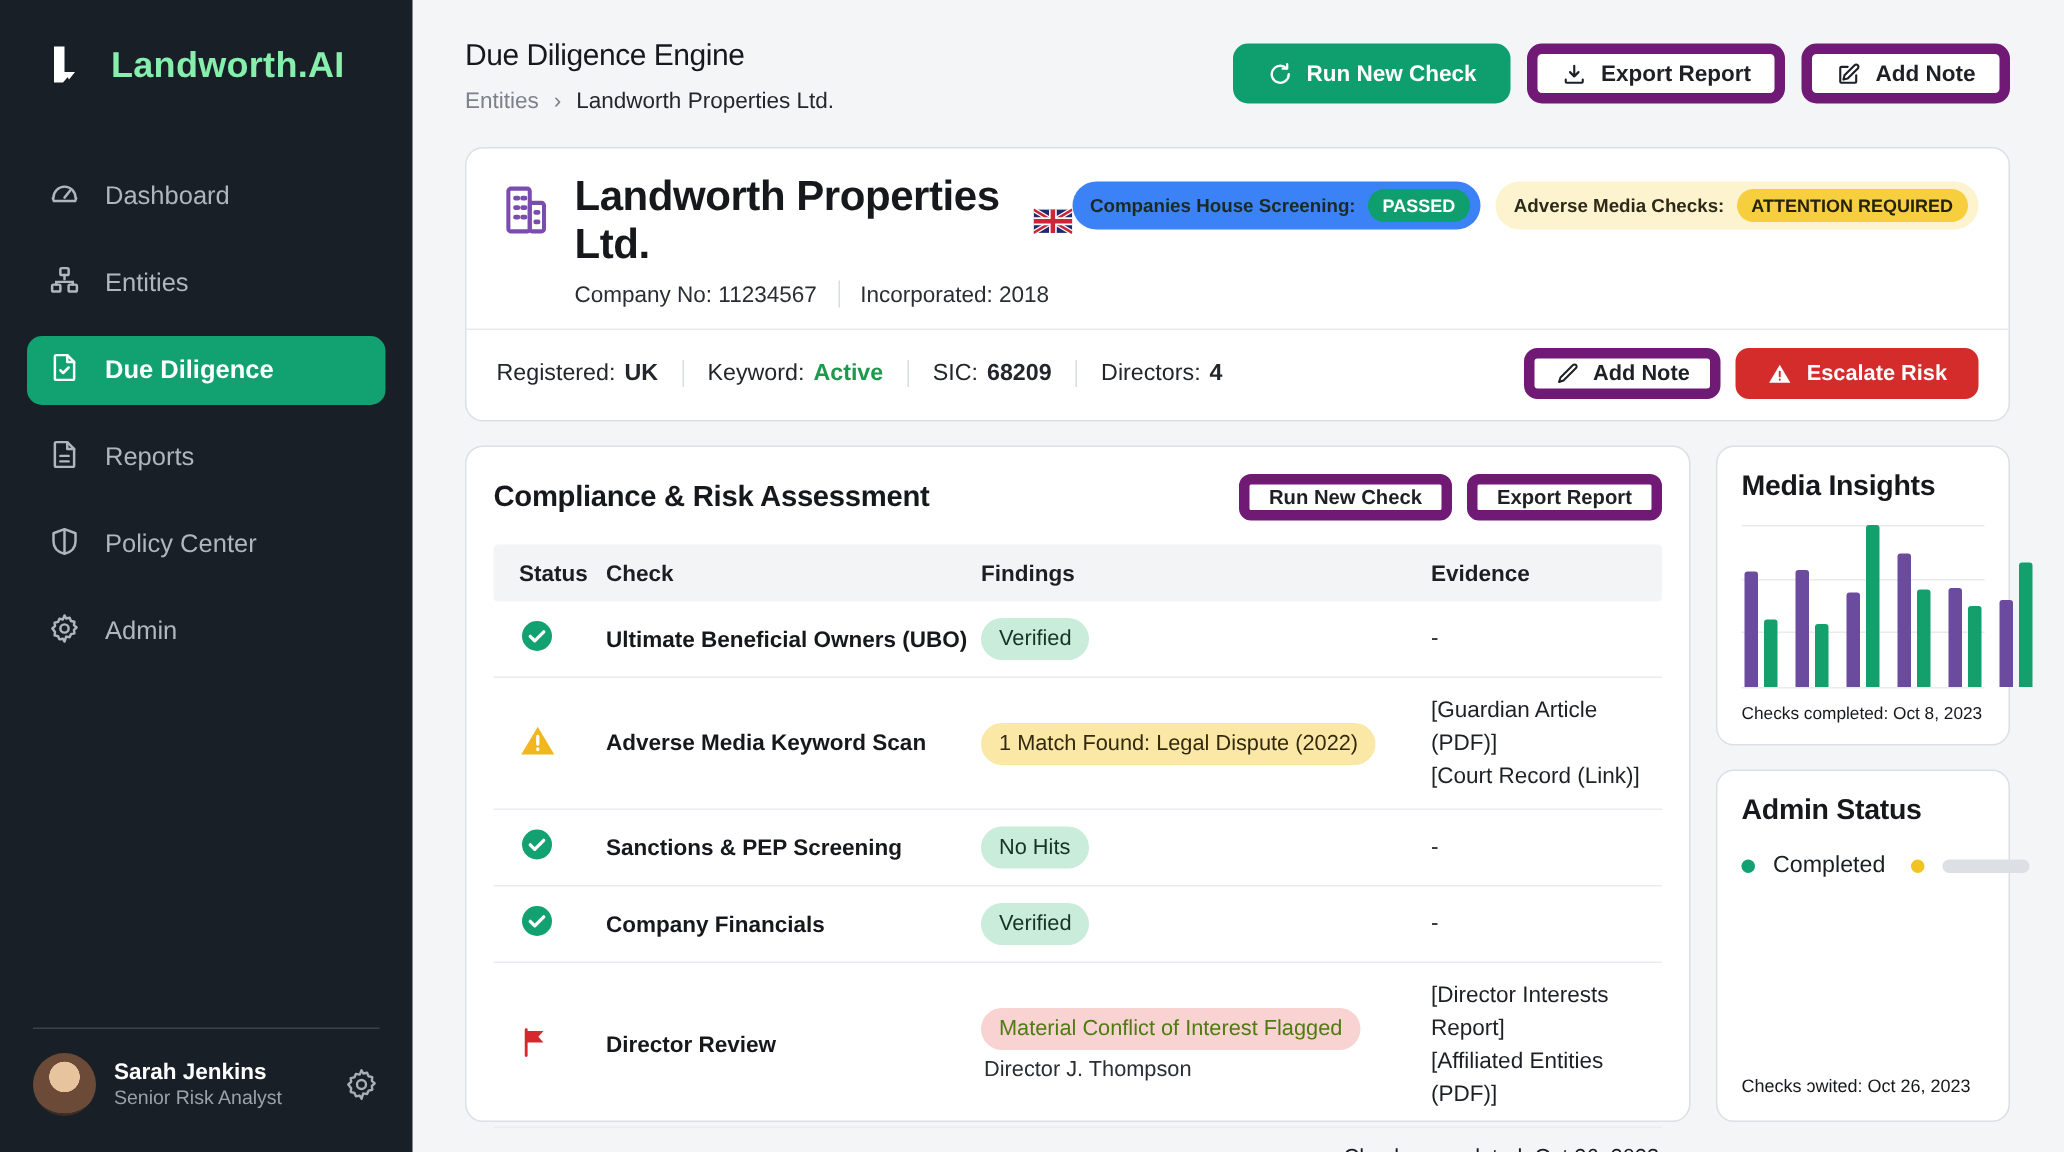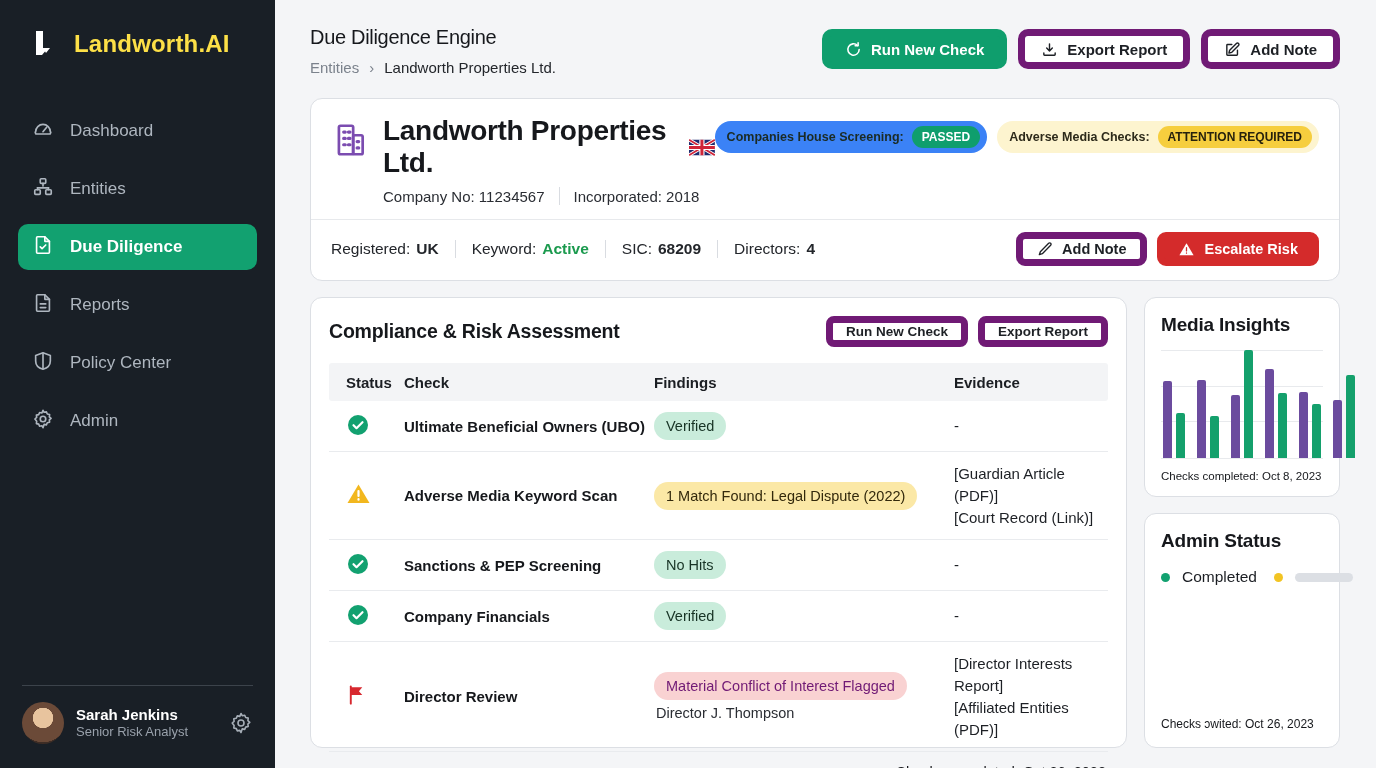--- a/index.html
+++ b/index.html
@@ -3,21 +3,21 @@
 <meta charset="utf-8">
 <style>
   * { margin:0; padding:0; box-sizing:border-box; }
   html,body { width:1376px; height:768px; overflow:hidden; }
   body { font-family:"Liberation Sans", sans-serif; background:#f4f5f7; display:flex; color:#16181c; }
 
   
   .sidebar { width:275px; min-width:275px; background:#191f26; display:flex; flex-direction:column; padding:26px 18px 18px 18px; }
   .logo-row { display:flex; align-items:center; gap:12px; padding-left:8px; }
   .logo-badge { width:36px; height:36px; display:flex; align-items:center; justify-content:center; }
-  .logo-text { color:#fde047; font-size:24px; font-weight:bold; letter-spacing:.2px; }
+  .logo-text { color:#86efac; font-size:24px; font-weight:bold; letter-spacing:.2px; }
   .nav { margin-top:46px; display:flex; flex-direction:column; gap:12px; }
   .nav-item { display:flex; align-items:center; gap:16px; height:46px; padding:0 14px; border-radius:10px; color:#aeb6bf; font-size:17px; cursor:pointer; }
   .nav-item svg { flex:0 0 auto; }
   .nav-item.active { background:#12a170; color:#ffffff; font-weight:bold; }
   .sidebar-spacer { flex:1; }
   .profile-divider { border:none; border-top:1px solid #3c434b; margin:0 4px 16px 4px; }
   .profile { display:flex; align-items:center; gap:12px; padding:0 4px 6px 4px; }
   .avatar { width:42px; height:42px; border-radius:50%; flex:0 0 auto;
     background: radial-gradient(circle at 50% 38%, #e8c49e 0 30%, #6b4a38 31% 72%, #3e2d25 73%), linear-gradient(#4a3527, #177a77); }
   .profile-meta { flex:1; line-height:1.3; }
@@ -75,21 +75,21 @@
   .trow { display:flex; align-items:center; border-bottom:1px solid #e9ebee; padding:11px 0; }
   .trow:last-of-type { border-bottom:1px solid #e9ebee; }
   .col-status { width:75px; padding-left:17px; display:flex; align-items:center; }
   .col-check { width:250px; font-weight:bold; }
   .col-findings { width:300px; padding-right:10px; }
   .col-evidence { flex:1; }
   .thead .col-check, .thead .col-findings, .thead .col-evidence { font-weight:bold; }
   .finding-pill { display:inline-block; border-radius:999px; padding:6px 12px; font-size:14.5px; }
   .finding-pill.green { background:#c9ecdb; color:#173325; }
   .finding-pill.yellow { background:#fbe8a6; color:#33290c; }
-  .finding-pill.red { background:#f9d2d2; color:#701a75; }
+  .finding-pill.red { background:#f9d2d2; color:#4d7c0f; }
   .finding-sub { margin-top:5px; font-size:14.5px; color:#2a2d33; padding-left:2px; }
   .evidence-line { font-size:15px; color:#1d2025; line-height:1.45; }
   .table-footer { text-align:right; font-size:14.5px; color:#16181c; padding:12px 2px 10px 0; }
 
   
   .right-col { width:196px; min-width:196px; display:flex; flex-direction:column; gap:16px; }
   .insights-card { padding:16px 16px 14px 16px; }
   .panel-title { font-size:19px; font-weight:bold; letter-spacing:-.2px; }
   .chart-area { margin:14px 0 12px 0; height:108px; position:relative; display:flex; align-items:flex-end; gap:12px; padding:0 2px; }
   .gridline { position:absolute; left:0; right:0; height:1px; background:#e8eaed; }

